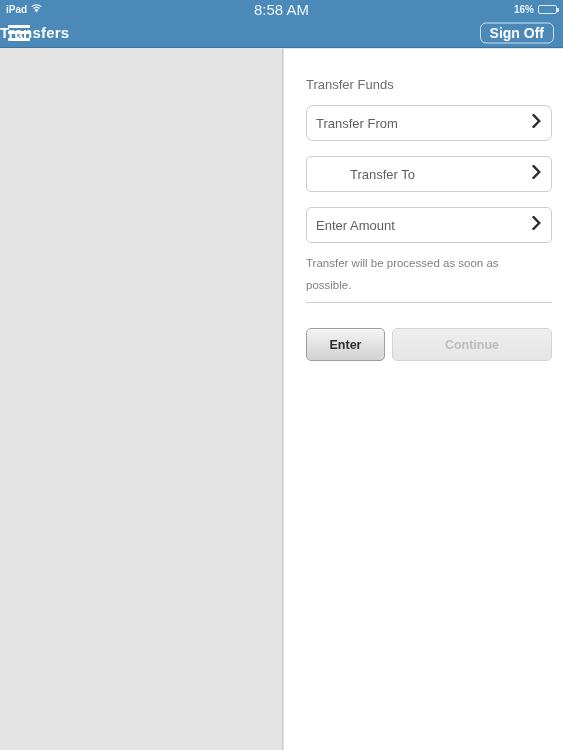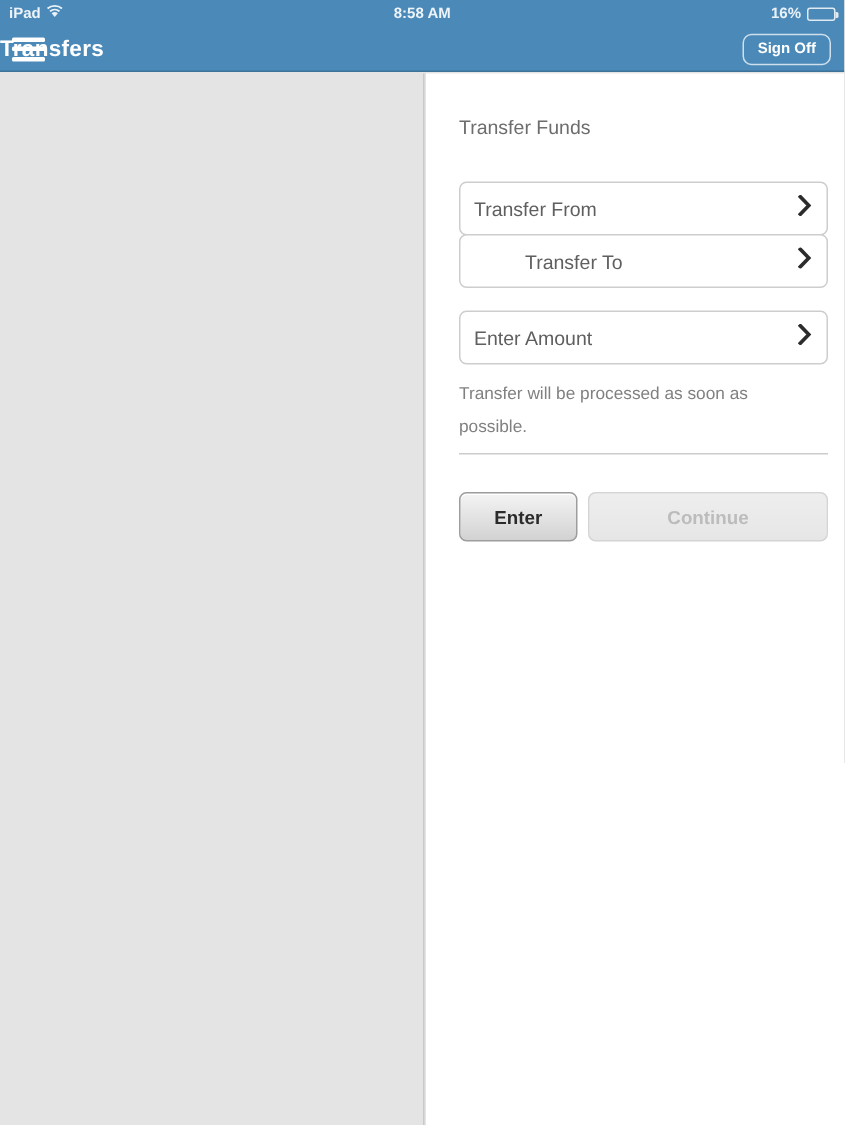--- a/index.html
+++ b/index.html
@@ -41,22 +41,22 @@
     display: flex;
     align-items: center;
     gap: 4px;
     flex: 0 0 auto;
     text-align: right;
   }
   .status-center {
     position: absolute;
     left: 0; right: 0;
     text-align: center;
-    font-size: 10px;
-    font-weight: bold;
+    font-size: 15px;
+    font-weight: normal;
     color: #eef4f9;
     pointer-events: none;
   }
   .status-right {
     margin-left: auto;
     display: flex;
     align-items: center;
     gap: 4px;
     font-size: 10px;
     font-weight: bold;
@@ -138,21 +138,21 @@
     top: 50%;
     transform: translateY(-50%);
     height: 21px;
     padding: 0 9px;
     display: flex;
     align-items: center;
     justify-content: center;
     border: 1px solid #cfe0ec;
     border-radius: 6px;
     color: #ffffff;
-    font-size: 10px;
+    font-size: 14px;
     font-weight: bold;
     background: transparent;
     cursor: pointer;
     white-space: nowrap;
   }
 
   
   .left-pane {
     position: absolute;
     top: 49px; left: 0;
@@ -195,21 +195,21 @@
   .field-label {
     font-size: 13px;
     color: #5f5f5f;
     flex: 1 1 auto;
   }
   .chevron {
     flex: 0 0 auto;
     display: block;
   }
 
-  #field-from   { top: 72px; }
+  #field-from   { top: 56px; border-radius: 7px; }
   #field-to     { top: 107px; padding-left: 43px; }
   #field-amount { top: 158px; }
 
   .helper-text {
     position: absolute;
     left: 22px;
     top: 203px;
     width: 230px;
     font-size: 11.5px;
     line-height: 22px;

